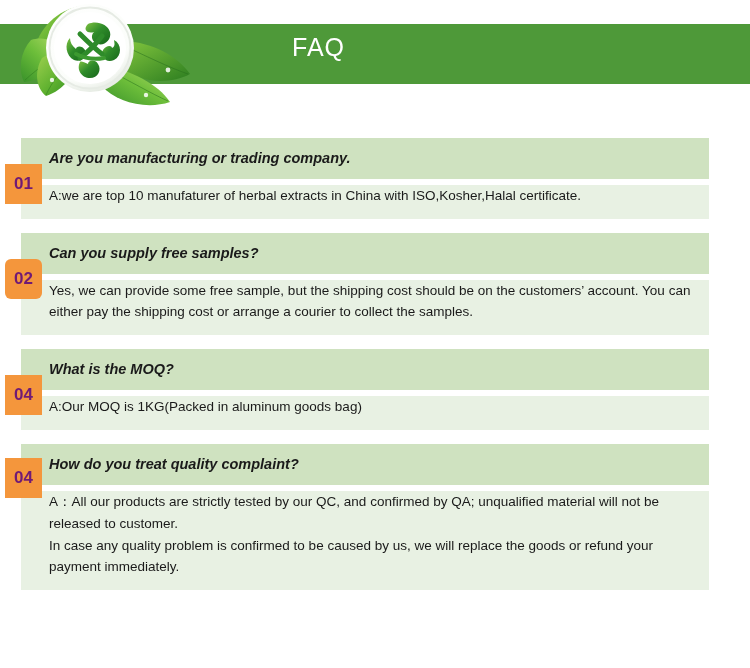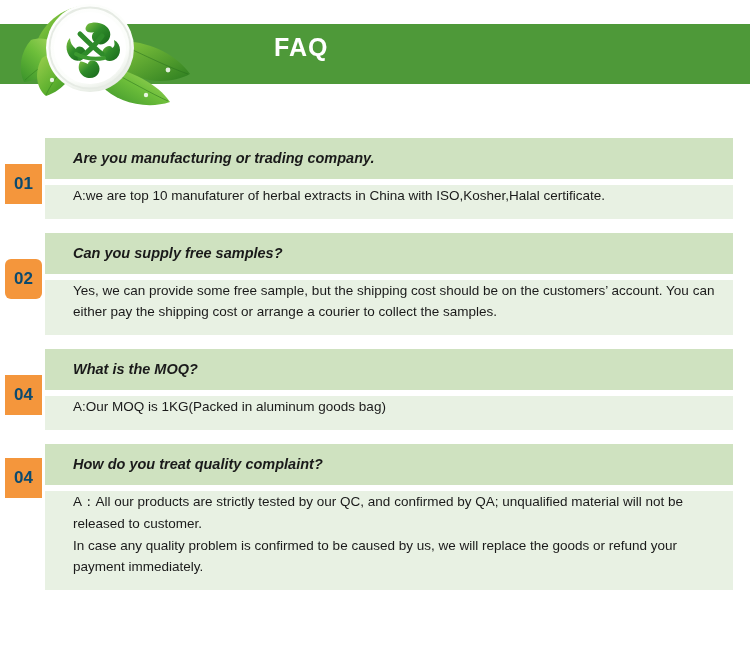--- a/index.html
+++ b/index.html
@@ -19,24 +19,24 @@
   #header {
     position: absolute;
     left: 0;
     top: 24px;
     width: 750px;
     height: 60px;
     background: #4E9939;
   }
   #header-title {
     position: absolute;
-    left: 274px;
+    left: 292px;
     top: 35px;
     font-size: 25px;
-    font-weight: bold;
+    font-weight: normal;
     color: #ffffff;
     letter-spacing: 1px;
     line-height: 1;
   }
 
   
   #logo {
     position: absolute;
     left: 18px;
     top: 0px;
@@ -55,30 +55,30 @@
   .faq-item {
     position: relative;
     margin-bottom: 14px;
   }
   .faq-badge {
     position: absolute;
     left: 5px;
     width: 37px;
     height: 40px;
     background: #F4963C;
-    color: #0c4a6e;
+    color: #701a75;
     font-size: 17px;
     font-weight: bold;
     display: flex;
     align-items: center;
     justify-content: center;
     z-index: 2;
   }
   .faq-blocks {
-    margin-left: 45px;
+    margin-left: 21px;
     width: 688px;
   }
   .faq-question {
     background: #CFE2C0;
     color: #1a1a1a;
     font-size: 14.5px;
     font-weight: bold;
     font-style: italic;
     padding: 11px 0 11px 28px;
     line-height: 1.3;

